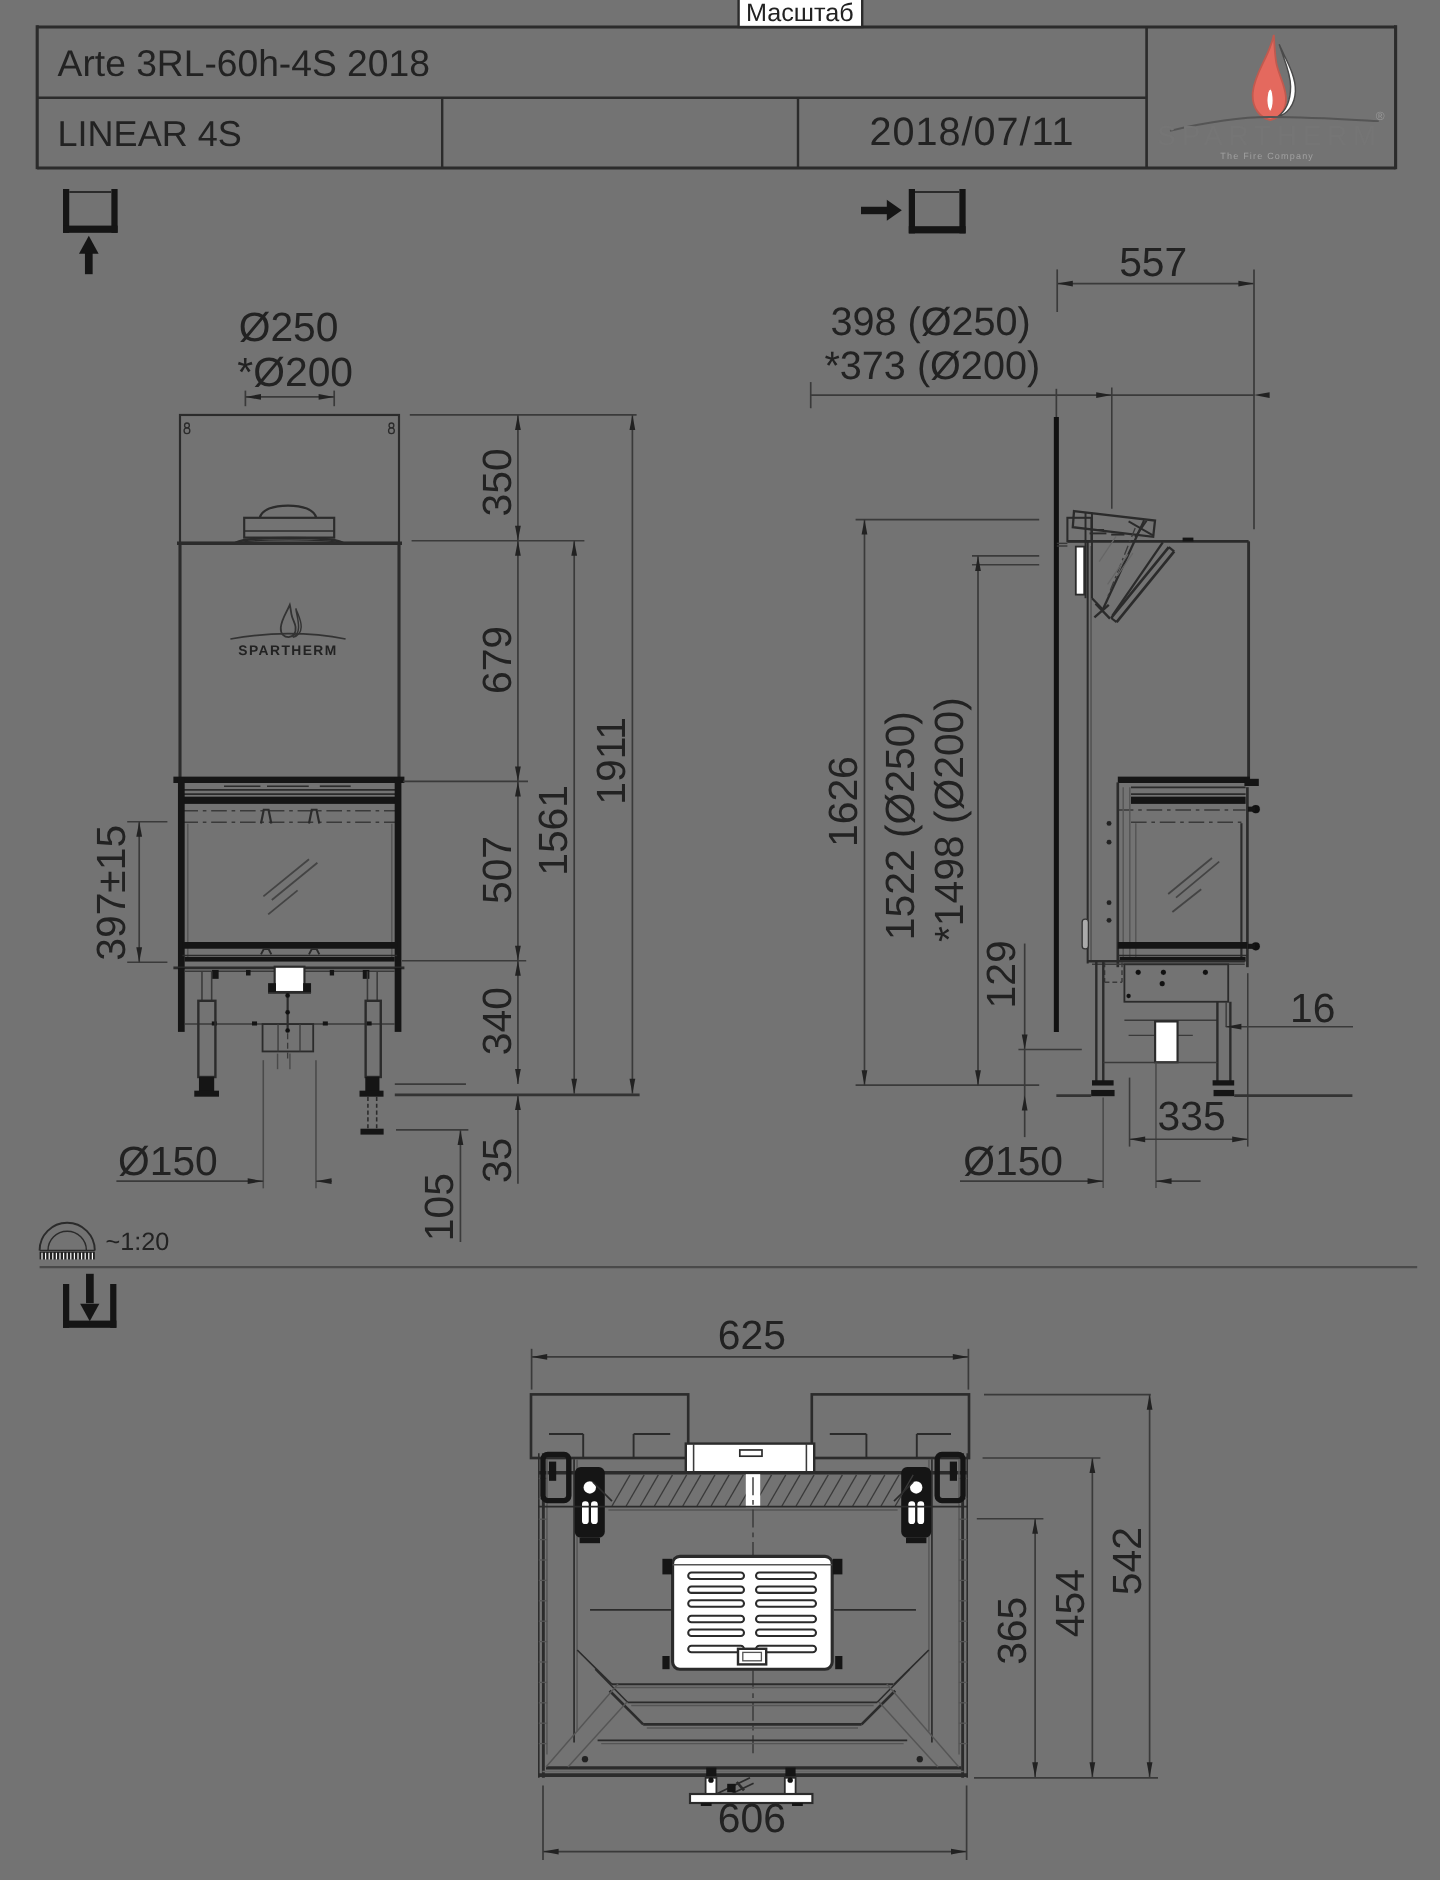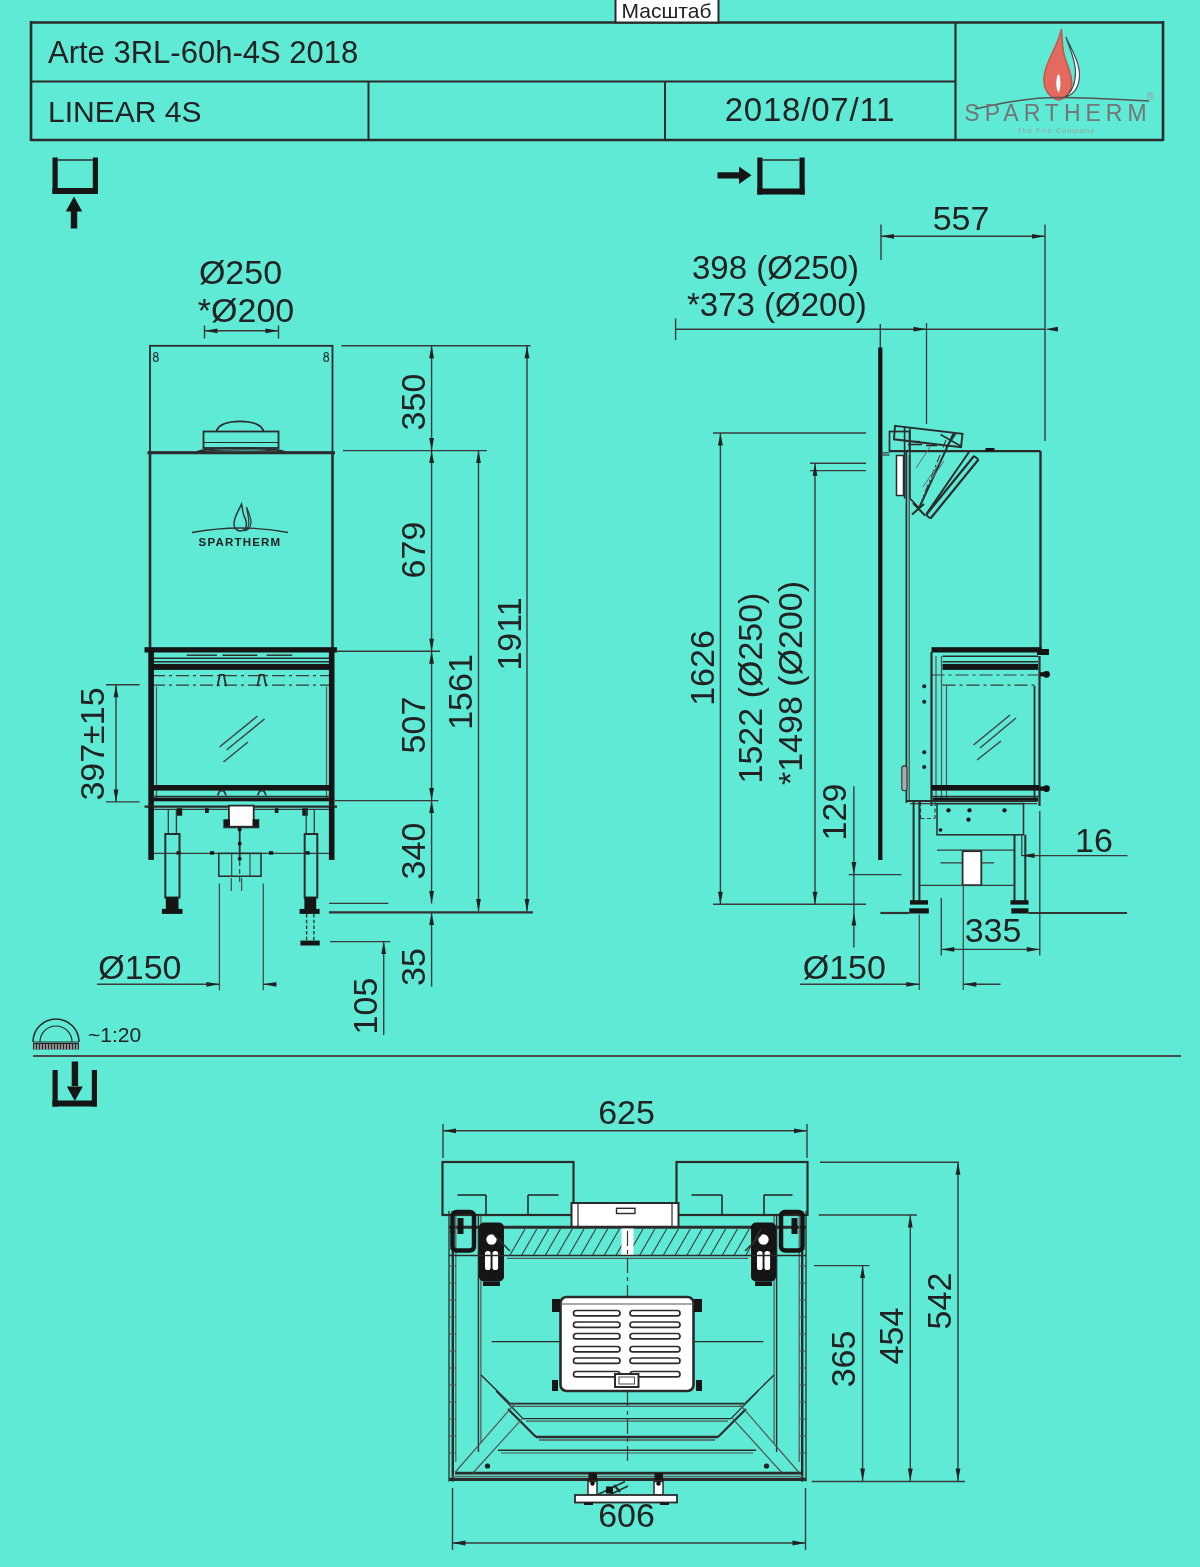--- a/index.html
+++ b/index.html
@@ -1,14 +1,14 @@
 <!DOCTYPE html>
 <html><head><meta charset="utf-8"><style>
 html,body{margin:0;padding:0;background:#ffffff;}
-#page{position:relative;width:1200px;height:1567px;background:#5eead4;overflow:hidden;}
+#page{position:relative;width:1200px;height:1567px;background:#737373;overflow:hidden;}
 </style></head><body>
 <div id="page">
 <svg width="1200" height="1567" viewBox="0 0 1200 1567" xmlns="http://www.w3.org/2000/svg">
 <line x1="31" y1="22.5" x2="1163" y2="22.5" stroke="#2b2b2b" stroke-width="2.6" stroke-linecap="butt"></line>
 <line x1="31" y1="140" x2="1163" y2="140" stroke="#2b2b2b" stroke-width="2.6" stroke-linecap="butt"></line>
 <line x1="31" y1="21" x2="31" y2="141" stroke="#2b2b2b" stroke-width="2.6" stroke-linecap="butt"></line>
 <line x1="1163" y1="21" x2="1163" y2="141" stroke="#2b2b2b" stroke-width="2.6" stroke-linecap="butt"></line>
 <line x1="955.5" y1="22" x2="955.5" y2="140" stroke="#2b2b2b" stroke-width="2.2" stroke-linecap="butt"></line>
 <line x1="31" y1="81.5" x2="955.5" y2="81.5" stroke="#2b2b2b" stroke-width="2.0" stroke-linecap="butt"></line>
 <line x1="368.5" y1="81.5" x2="368.5" y2="140" stroke="#2b2b2b" stroke-width="2.0" stroke-linecap="butt"></line>

